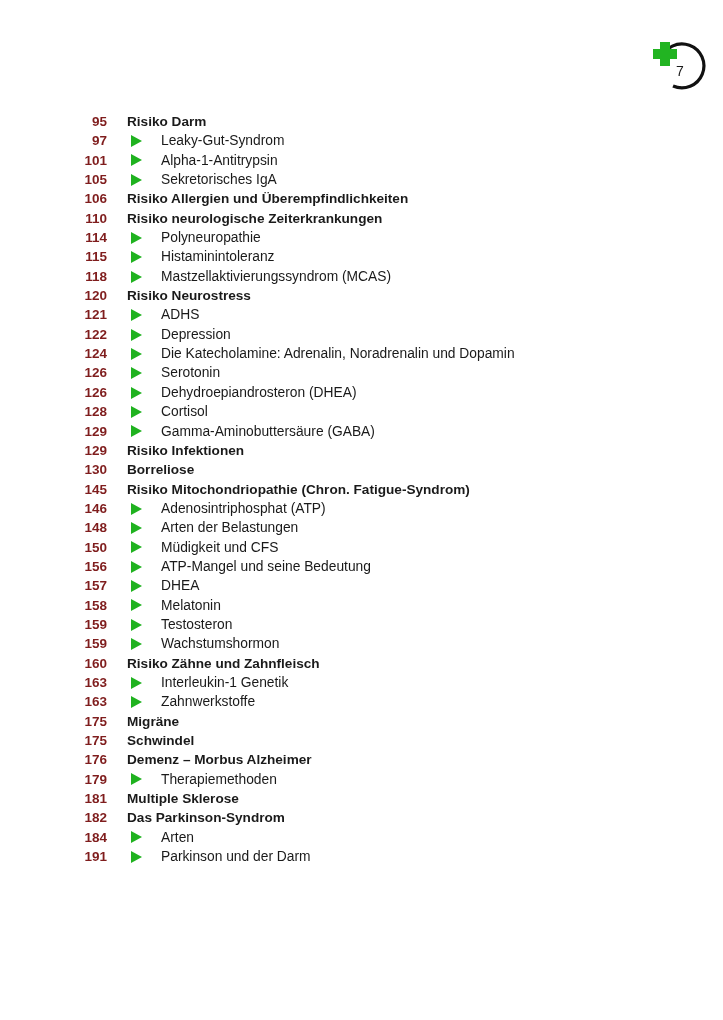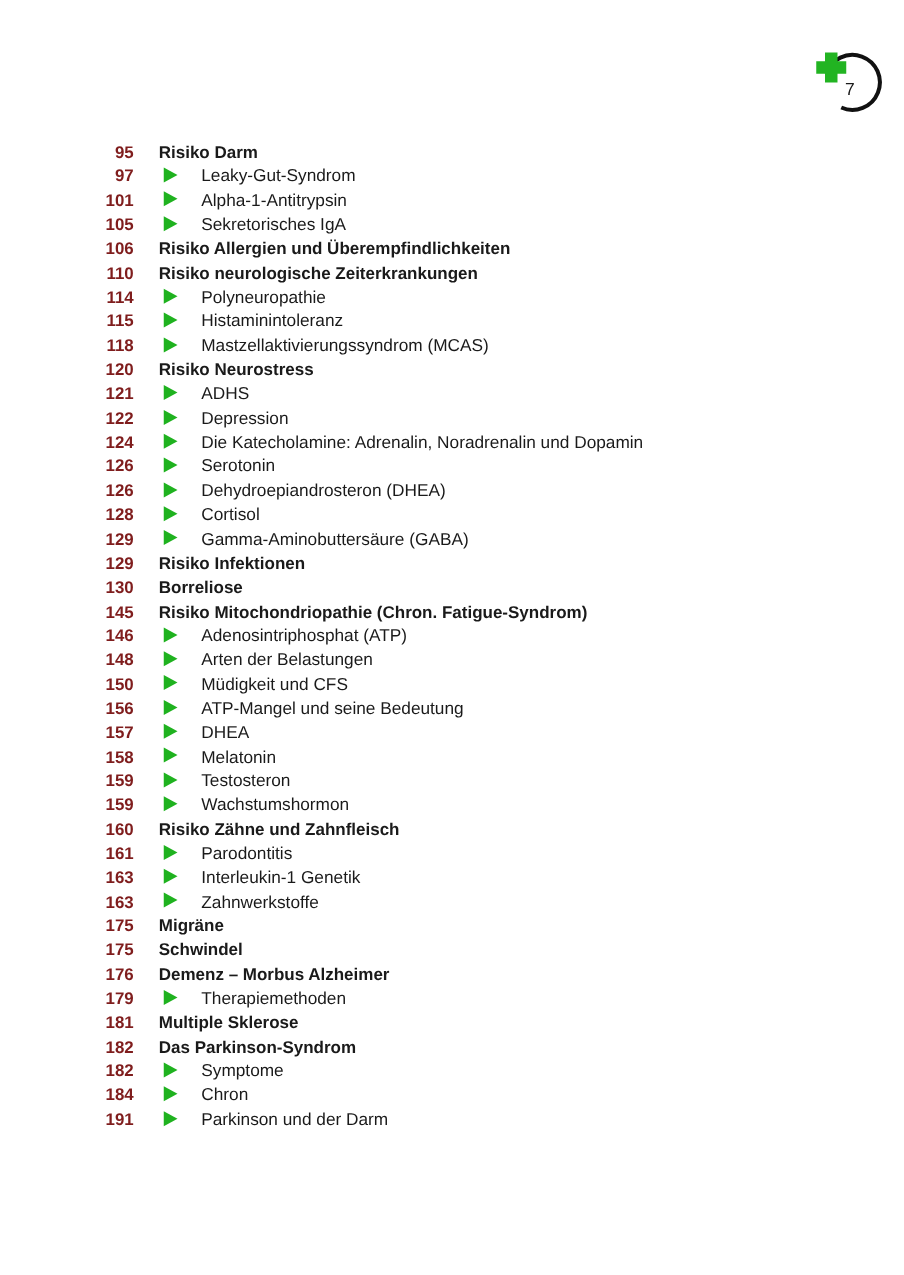--- a/index.html
+++ b/index.html
@@ -141,25 +141,23 @@
     <div class="toc-row level1"><span class="toc-num">145</span><span class="toc-label">Risiko Mitochondriopathie (Chron. Fatigue-Syndrom)</span></div>
     <div class="toc-row level2"><span class="toc-num">146</span><span class="toc-arrow"></span><span class="toc-label">Adenosintriphosphat (ATP)</span></div>
     <div class="toc-row level2"><span class="toc-num">148</span><span class="toc-arrow"></span><span class="toc-label">Arten der Belastungen</span></div>
     <div class="toc-row level2"><span class="toc-num">150</span><span class="toc-arrow"></span><span class="toc-label">Müdigkeit und CFS</span></div>
     <div class="toc-row level2"><span class="toc-num">156</span><span class="toc-arrow"></span><span class="toc-label">ATP-Mangel und seine Bedeutung</span></div>
     <div class="toc-row level2"><span class="toc-num">157</span><span class="toc-arrow"></span><span class="toc-label">DHEA</span></div>
     <div class="toc-row level2"><span class="toc-num">158</span><span class="toc-arrow"></span><span class="toc-label">Melatonin</span></div>
     <div class="toc-row level2"><span class="toc-num">159</span><span class="toc-arrow"></span><span class="toc-label">Testosteron</span></div>
     <div class="toc-row level2"><span class="toc-num">159</span><span class="toc-arrow"></span><span class="toc-label">Wachstumshormon</span></div>
     <div class="toc-row level1"><span class="toc-num">160</span><span class="toc-label">Risiko Zähne und Zahnfleisch</span></div>
-    <div class="toc-row level2"><span class="toc-num">161</span><span class="toc-arrow"></span><span class="toc-label">Parodontitis</span></div>
     <div class="toc-row level2"><span class="toc-num">163</span><span class="toc-arrow"></span><span class="toc-label">Interleukin-1 Genetik</span></div>
     <div class="toc-row level2"><span class="toc-num">163</span><span class="toc-arrow"></span><span class="toc-label">Zahnwerkstoffe</span></div>
     <div class="toc-row level1"><span class="toc-num">175</span><span class="toc-label">Migräne</span></div>
     <div class="toc-row level1"><span class="toc-num">175</span><span class="toc-label">Schwindel</span></div>
     <div class="toc-row level1"><span class="toc-num">176</span><span class="toc-label">Demenz – Morbus Alzheimer</span></div>
     <div class="toc-row level2"><span class="toc-num">179</span><span class="toc-arrow"></span><span class="toc-label">Therapiemethoden</span></div>
     <div class="toc-row level1"><span class="toc-num">181</span><span class="toc-label">Multiple Sklerose</span></div>
     <div class="toc-row level1"><span class="toc-num">182</span><span class="toc-label">Das Parkinson-Syndrom</span></div>
-    <div class="toc-row level2"><span class="toc-num">182</span><span class="toc-arrow"></span><span class="toc-label">Symptome</span></div>
-    <div class="toc-row level2"><span class="toc-num">184</span><span class="toc-arrow"></span><span class="toc-label">Chron</span></div>
+    <div class="toc-row level2"><span class="toc-num">184</span><span class="toc-arrow"></span><span class="toc-label">Arten</span></div>
     <div class="toc-row level2"><span class="toc-num">191</span><span class="toc-arrow"></span><span class="toc-label">Parkinson und der Darm</span></div>
   </div>
 
 </body></html>

